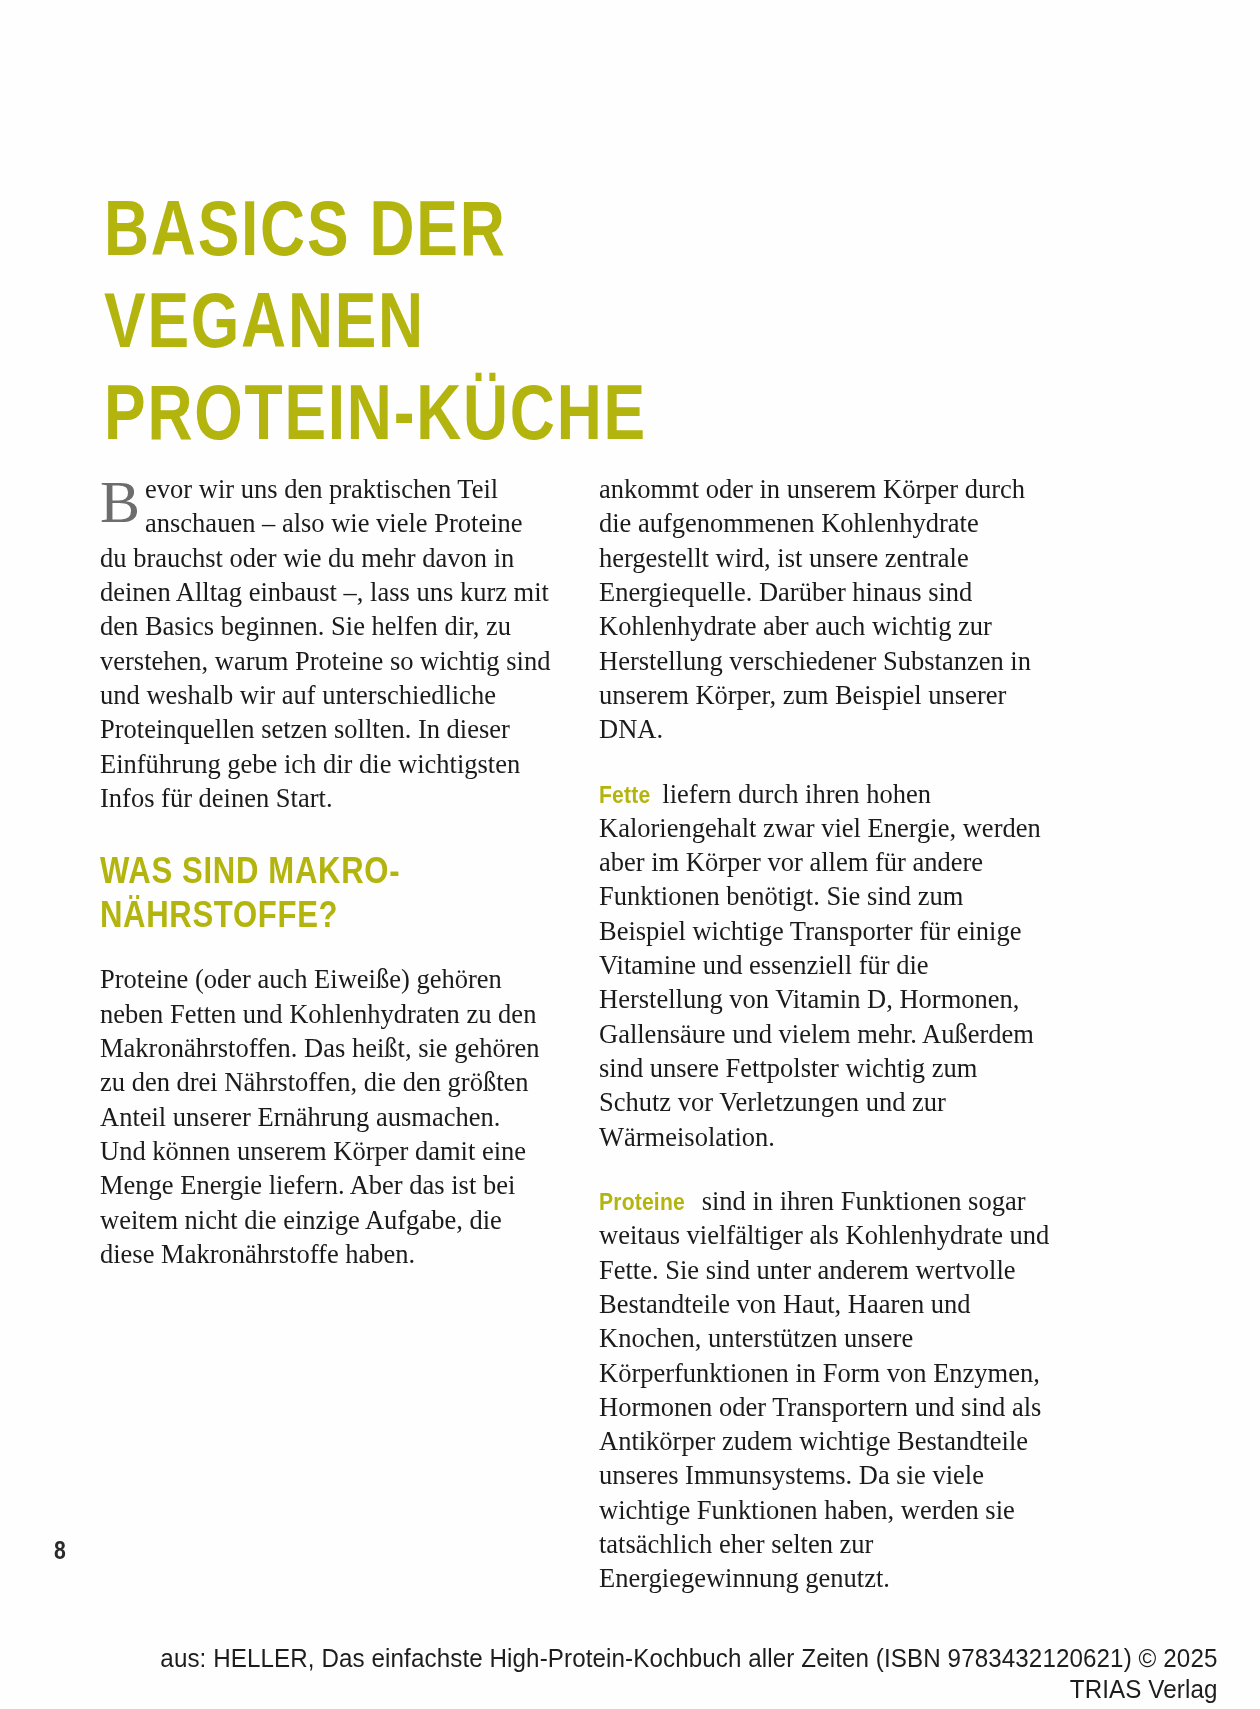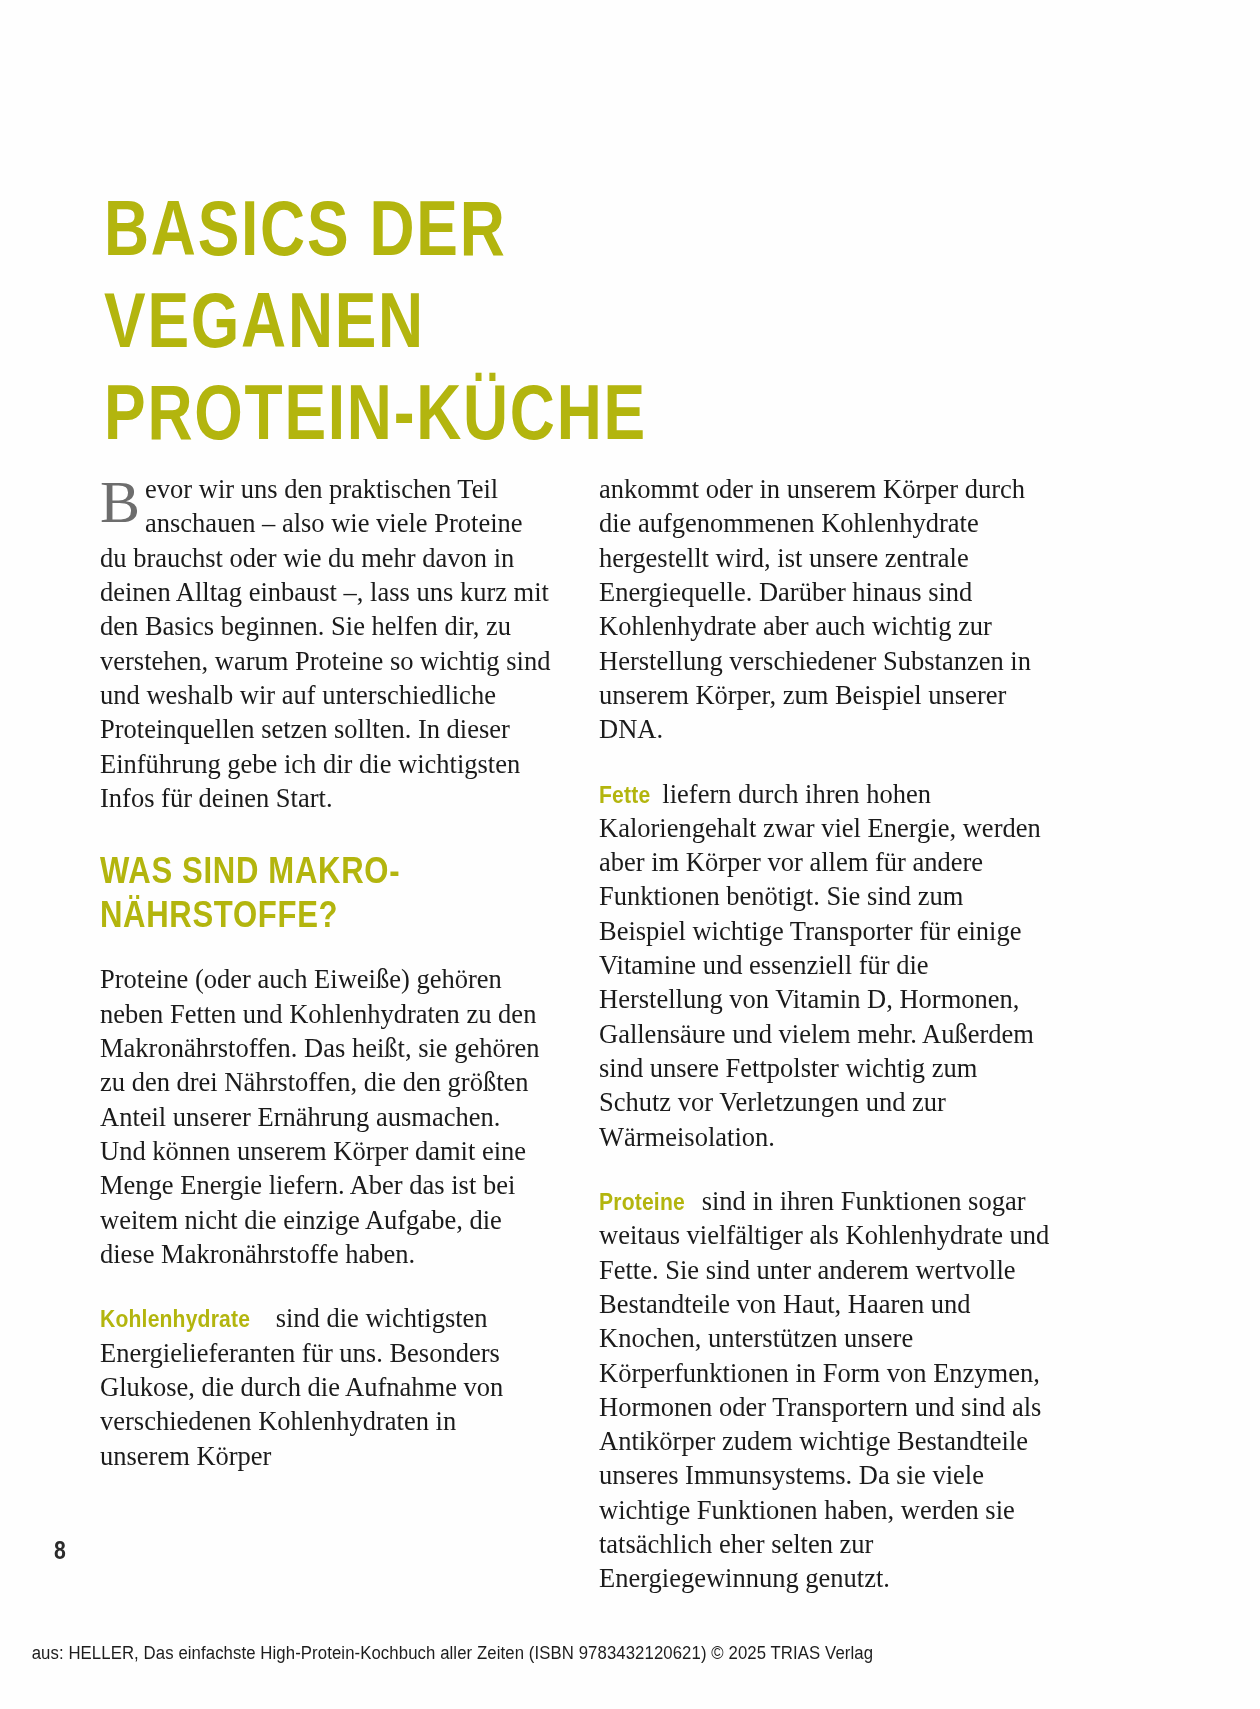--- a/index.html
+++ b/index.html
@@ -117,25 +117,26 @@
     transform: scaleX(0.85);
     transform-origin: left top;
   }
 
   
   .footer-credit {
     position: absolute;
     left: 0;
     right: 0;
     top: 1643px;
-    text-align: left;
+    text-align: right;
     font-family: "Liberation Sans Narrow", "Liberation Sans", "DejaVu Sans", sans-serif;
-    font-size: 18px;
+    font-size: 26px;
     letter-spacing: 0.1px;
     color: #1d1d1d;
+    padding-left: 45px;
   }
   .footer-credit > span {
     display: inline-block;
     transform: scaleX(0.93);
   }
 </style>
 </head>
 <body>
 
 <div class="page">
@@ -147,21 +148,20 @@
 
     <div class="col col-left">
 
       <p class="body"><span class="dropcap">B</span><span>evor wir uns den praktischen Teil anschauen – also wie viele Proteine du brauchst oder wie du mehr davon in deinen Alltag einbaust –, lass uns kurz mit den Basics beginnen. Sie helfen dir, zu verstehen, warum Proteine so wichtig sind und weshalb wir auf unterschiedliche Proteinquellen setzen sollten. In dieser Einführung gebe ich dir die wichtigsten Infos für deinen Start.</span></p>
 
       <h2 class="section-heading">WAS SIND MAKRO-
 NÄHRSTOFFE?</h2>
 
       <p class="body">Proteine (oder auch Eiweiße) gehören neben Fetten und Kohlenhydraten zu den Makronährstoffen. Das heißt, sie gehören zu den drei Nährstoffen, die den größten Anteil unserer Ernährung ausmachen. Und können unserem Körper damit eine Menge Energie liefern. Aber das ist bei weitem nicht die einzige Aufgabe, die diese Makronährstoffe haben.</p>
 
-      <p class="body tight"><span class="lead-in">Kohlenhydrate</span><span>sind die wichtigsten Energielieferanten für uns. Besonders Glukose, die durch die Aufnahme von verschiedenen Kohlenhydraten in unserem Körper</span></p>
 
     </div>
 
     <div class="col col-right">
 
       <p class="body">ankommt oder in unserem Körper durch die aufgenommenen Kohlenhydrate hergestellt wird, ist unsere zentrale Energiequelle. Darüber hinaus sind Kohlenhydrate aber auch wichtig zur Herstellung verschiedener Substanzen in unserem Körper, zum Beispiel unserer DNA.</p>
 
       <p class="body"><span class="lead-in">Fette</span><span>liefern durch ihren hohen Kaloriengehalt zwar viel Energie, werden aber im Körper vor allem für andere Funktionen benötigt. Sie sind zum Beispiel wichtige Transporter für einige Vitamine und essenziell für die Herstellung von Vitamin D, Hormonen, Gallensäure und vielem mehr. Außerdem sind unsere Fettpolster wichtig zum Schutz vor Verletzungen und zur Wärmeisolation.</span></p>
 
       <p class="body tight"><span class="lead-in">Proteine</span><span>sind in ihren Funktionen sogar weitaus vielfältiger als Kohlenhydrate und Fette. Sie sind unter anderem wertvolle Bestandteile von Haut, Haaren und Knochen, unterstützen unsere Körperfunktionen in Form von Enzymen, Hormonen oder Transportern und sind als Antikörper zudem wichtige Bestandteile unseres Immunsystems. Da sie viele wichtige Funktionen haben, werden sie tatsächlich eher selten zur Energiegewinnung genutzt.</span></p>

